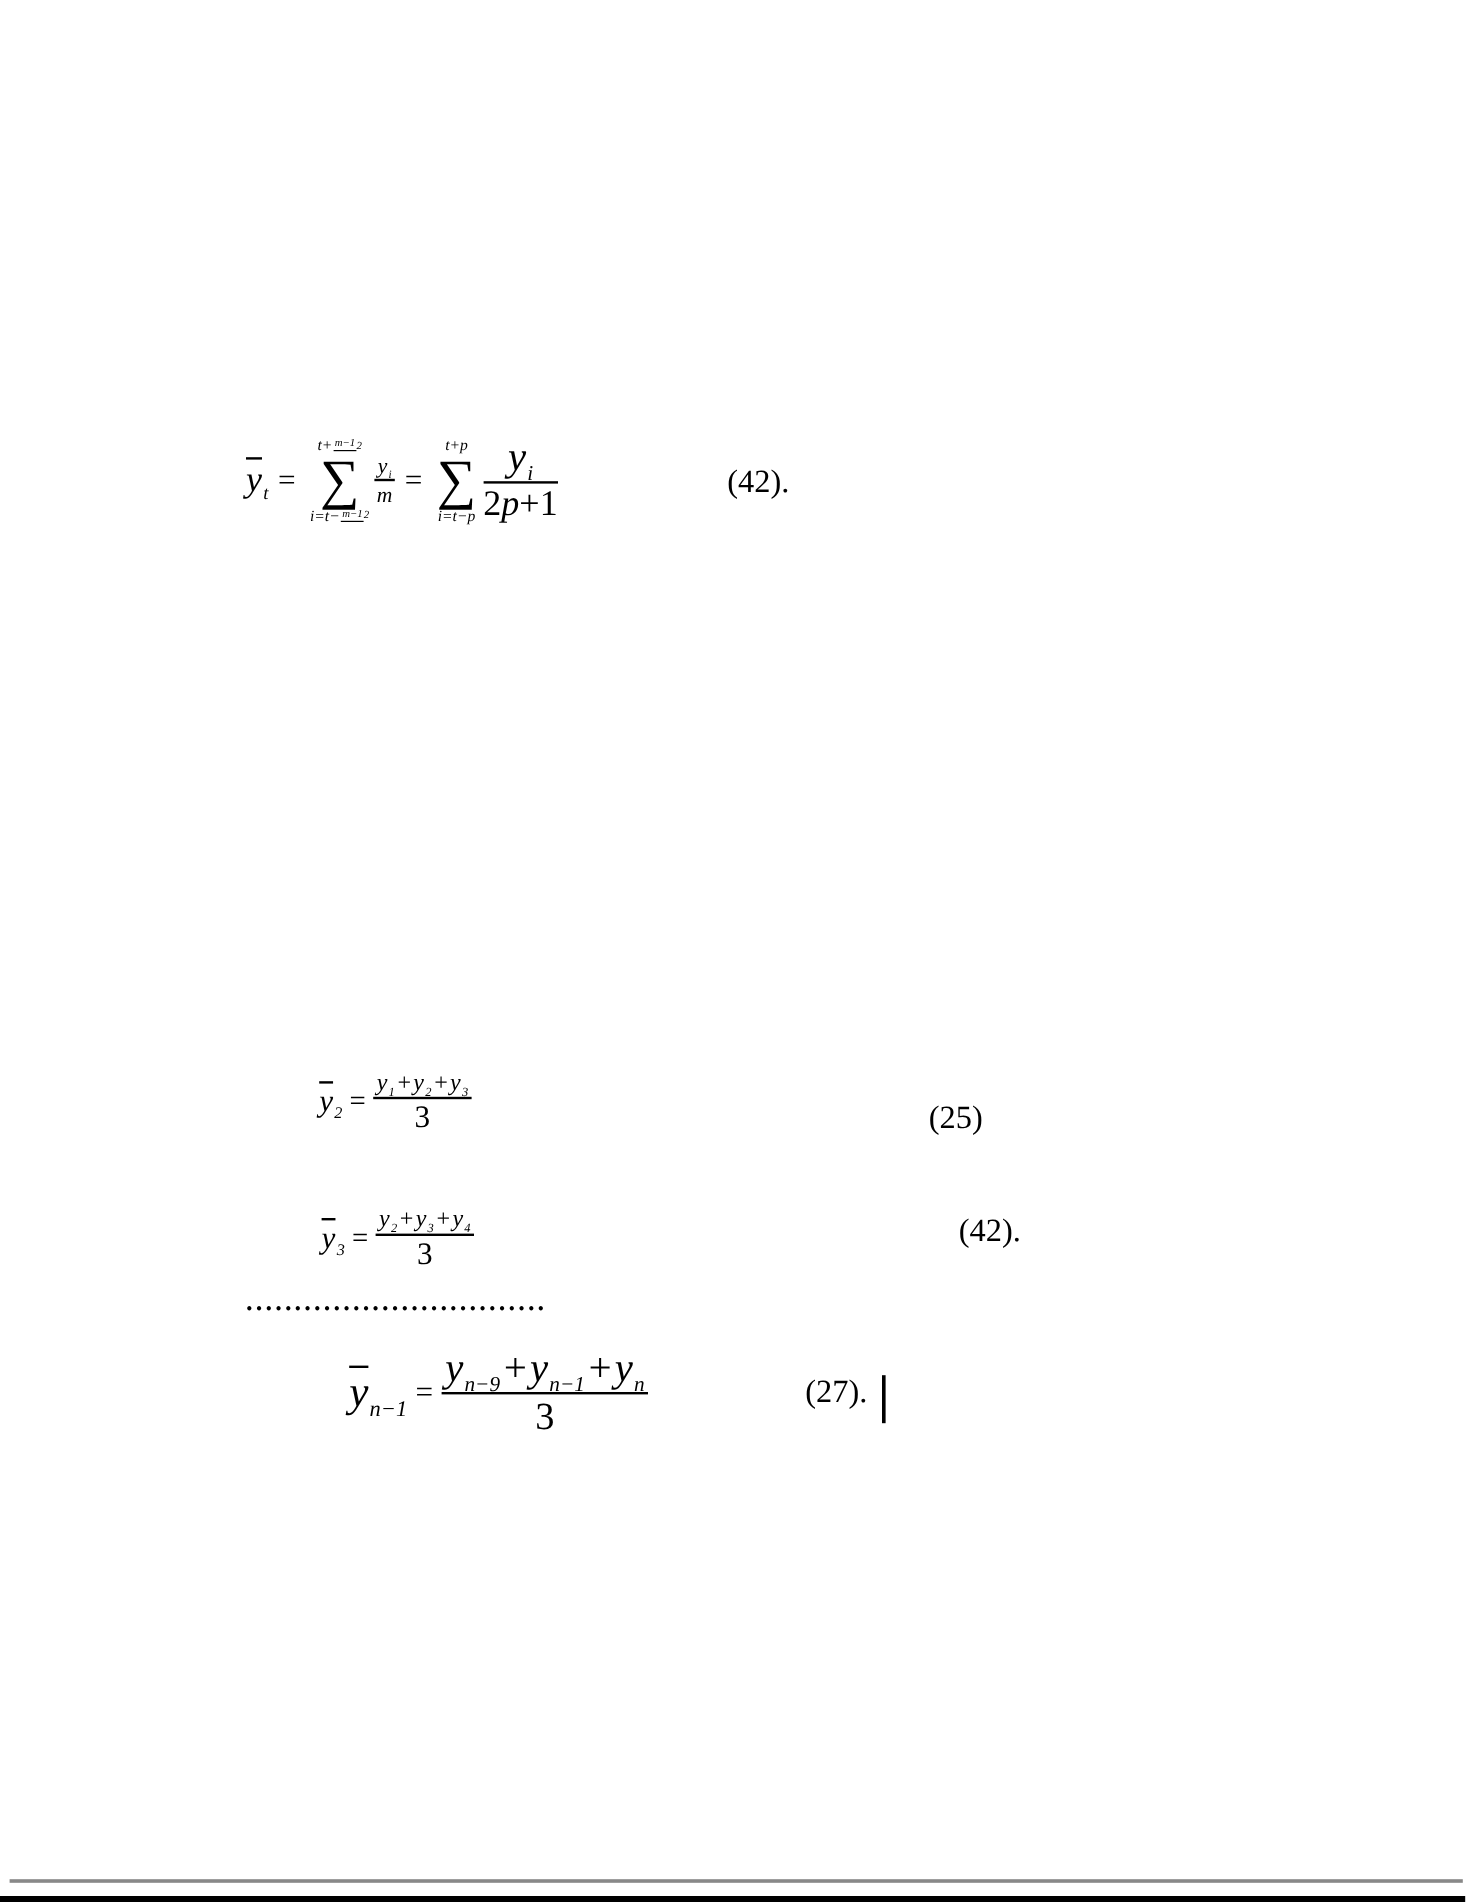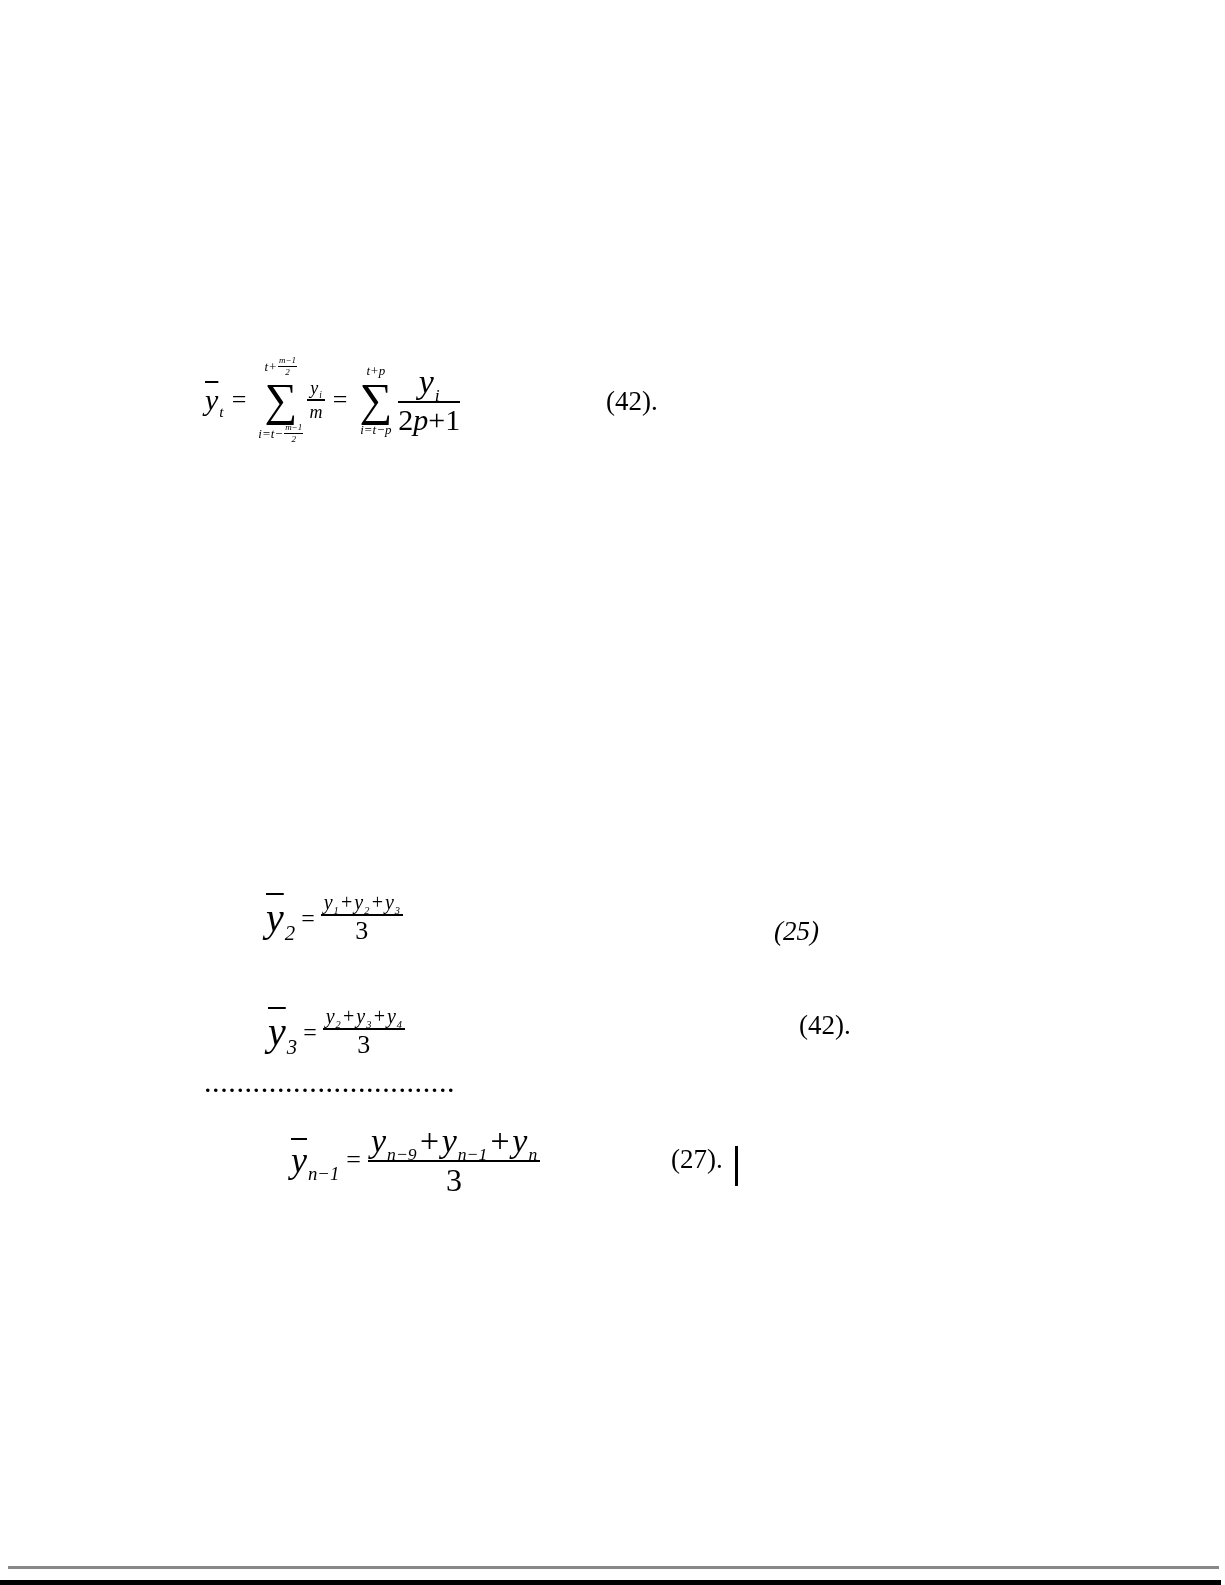--- a/index.html
+++ b/index.html
@@ -17,47 +17,47 @@
   
   .frac{display:inline-flex;flex-direction:column;align-items:center;}
   .frac .num{display:inline-flex;align-items:baseline;padding:0 3px 2px 3px;white-space:nowrap;}
   .frac .fbar{align-self:stretch;height:2px;background:#000;}
   .frac .den{padding-top:2px;}
   .upright{font-style:normal;}
   
   .sum{display:inline-flex;flex-direction:column;align-items:center;margin:0 4px;}
   .sum .lim{font-size:13px;line-height:1;display:inline-flex;align-items:center;white-space:nowrap;}
   .sigma{font-size:46px;line-height:.95;font-style:normal;padding:1px 0;}
-  .tfrac{display:inline-flex;flex-direction:column;align-items:center;font-size:9px;line-height:1;margin-left:1px;}
+  .tfrac{display:inline-flex;align-items:center;font-size:9px;line-height:1;margin-left:1px;}
   .tfrac .tnum{border-bottom:1px solid #000;padding:0 1px 1px 1px;}
   .tfrac .tden{padding-top:1px;}
   
   .e24{left:205px;top:350px;height:100px;font-size:24px;}
   .e24 .lhs{font-size:30px;}
   .e24 .f1{font-size:18px;}
   .e24 .f2{font-size:30px;margin-left:2px;}
   .e24 .f2 .num{font-size:34px;}
   
   .e25{left:266px;top:882px;height:72px;}
   .e26{left:268px;top:996px;height:72px;}
-  .mid .lhs{font-size:40px;}
+  .mid .lhs{font-size:26px;}
   .mid .frac{font-size:20px;}
   .mid .frac .den{font-size:26px;}
   .mid .rel{font-size:24px;margin:0 6px;}
   .plus{padding:0 1px;}
   
   .e27{left:291px;top:1114px;height:92px;}
   .e27 .lhs{font-size:36px;}
   .e27 .frac{font-size:34px;}
   .e27 .frac .den{font-size:32px;}
   .e27 .rel{font-size:26px;margin:0 7px;}
   
   .eqnum{position:absolute;font-size:27px;font-style:normal;white-space:nowrap;}
   .n24{left:606px;top:386px;}
-  .n25{left:774px;top:916px;font-style:italic;}
+  .n25{left:774px;top:916px;}
   .n26{left:799px;top:1010px;}
   .n27{left:671px;top:1144px;}
   
   .dots{position:absolute;left:205px;top:1072px;font-size:22px;font-weight:bold;letter-spacing:2.6px;font-style:normal;white-space:nowrap;}
   
   .caret{position:absolute;left:735px;top:1146px;width:3px;height:40px;background:#000;}
   
   .grayline{position:absolute;left:8px;top:1566px;width:1211px;height:3px;background:#888888;}
   .blackbar{position:absolute;left:0;top:1580px;width:1221px;height:5px;background:#000000;}
 </style>

